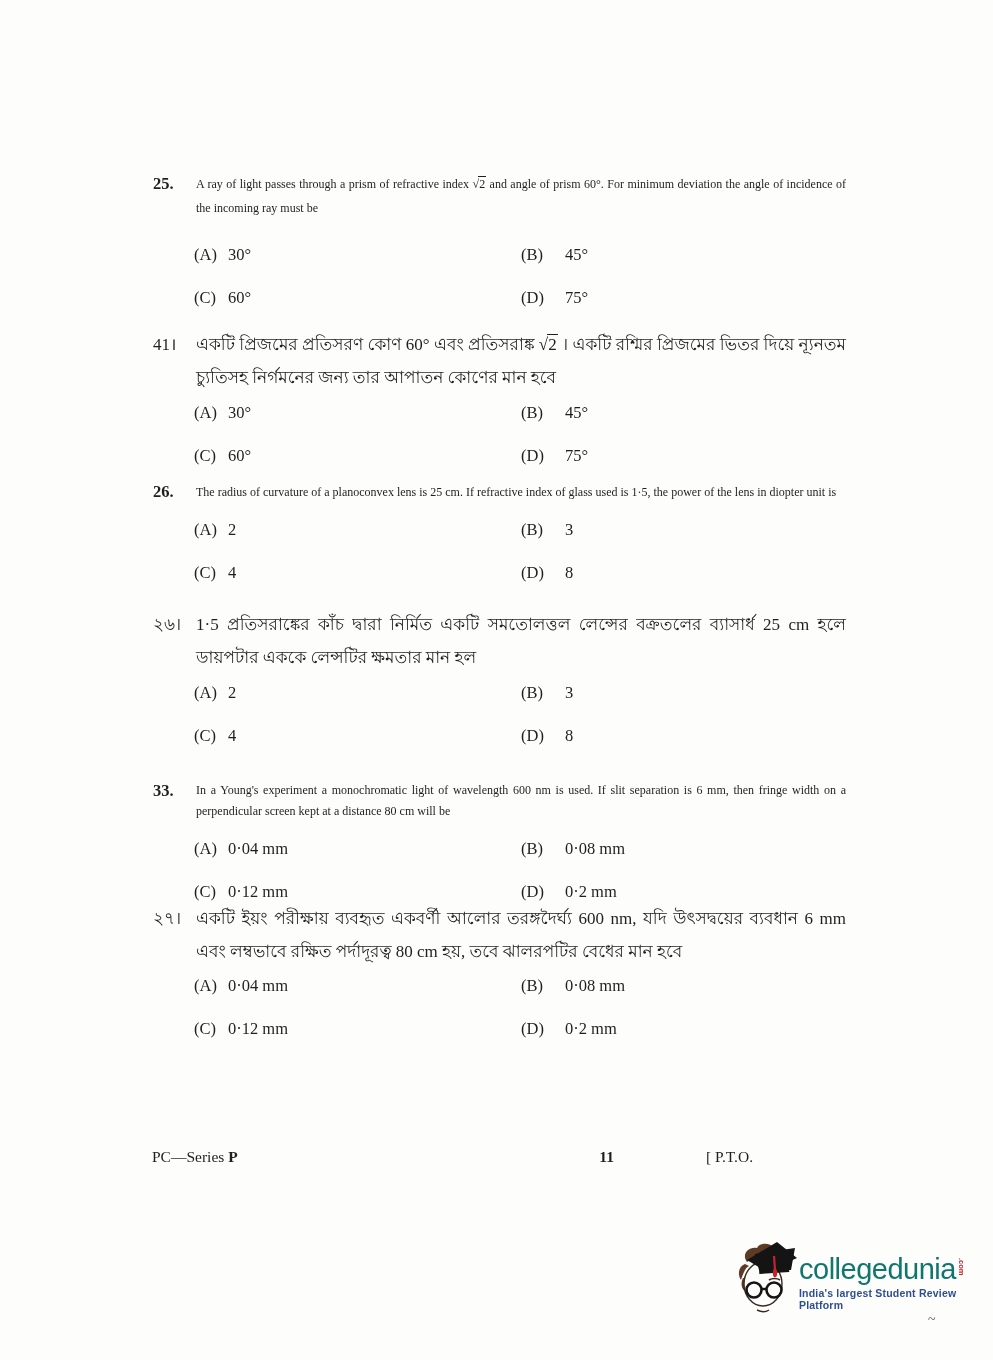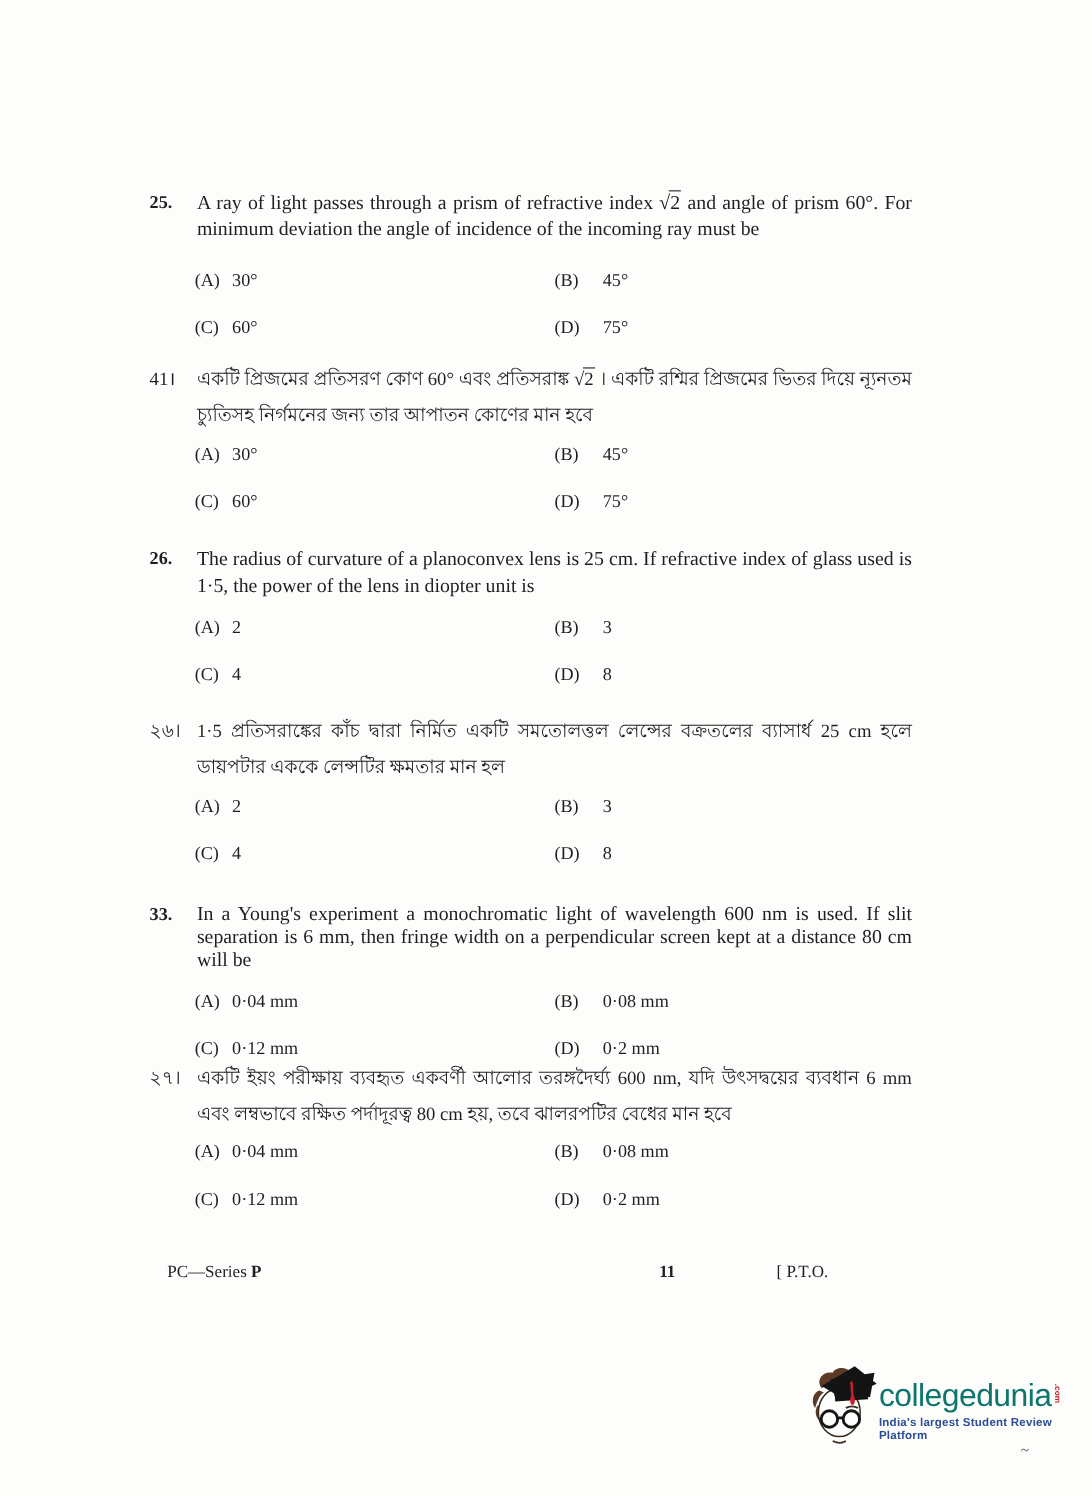--- a/index.html
+++ b/index.html
@@ -10,55 +10,55 @@
     height: 1360px;
     margin: 0 auto;
     background: #fdfdfb;
     color: #1f1f1f;
     font-family: "Liberation Serif", "DejaVu Serif", serif;
     overflow: hidden;
   }
   .content {
     position: absolute;
     top: 172px;
-    left: 136px;
+    left: 153px;
     width: 693px;
   }
   .question { width: 100%; }
   .q-row { display: flex; align-items: flex-start; }
   .q-num {
     flex: 0 0 43px;
     font-weight: bold;
     font-size: 16.5px;
     line-height: 24px;
   }
   .q-num.bn { font-weight: normal; font-size: 17px; line-height: 33px; }
   .q-text {
     flex: 1;
-    font-size: 18px;
+    font-size: 12px;
     line-height: 24px;
     text-align: justify;
   }
   .q-text.bn { font-size: 17px; line-height: 33px; }
   .sqrt { white-space: nowrap; }
   .radical { letter-spacing: -1px; }
   .radicand { border-top: 1.2px solid #1f1f1f; padding: 0 1px; }
   .options { padding-left: 41px; }
   .opt-row { display: flex; margin-top: 0; }
   .opt { display: flex; font-size: 16.5px; line-height: 20px; }
   .opt-a { width: 327px; }
   .opt-label { width: 34px; }
   .opt-b .opt-label { width: 44px; }
   
   .q25en .options { margin-top: 25px; }
   .q25en .opt-row + .opt-row { margin-top: 23px; }
   .q25bn { margin-top: 20px; }
   .q25bn .options { margin-top: 9px; }
   .q25bn .opt-row + .opt-row { margin-top: 23px; }
-  .q26en { margin-top: 30px; }
+  .q26en { margin-top: 14px; }
   .q26en .options { margin-top: 16px; }
   .q26en .opt-row + .opt-row { margin-top: 23px; }
   .q26bn { margin-top: 25px; }
   .q26bn .options { margin-top: 9px; }
   .q26bn .opt-row + .opt-row { margin-top: 23px; }
   .q27en { margin-top: 34px; }
   .q27en .q-text, .q27en .q-num { line-height: 21px; }
   .q27en .options { margin-top: 17px; }
   .q27en .opt-row + .opt-row { margin-top: 23px; }
   .q27bn { }

